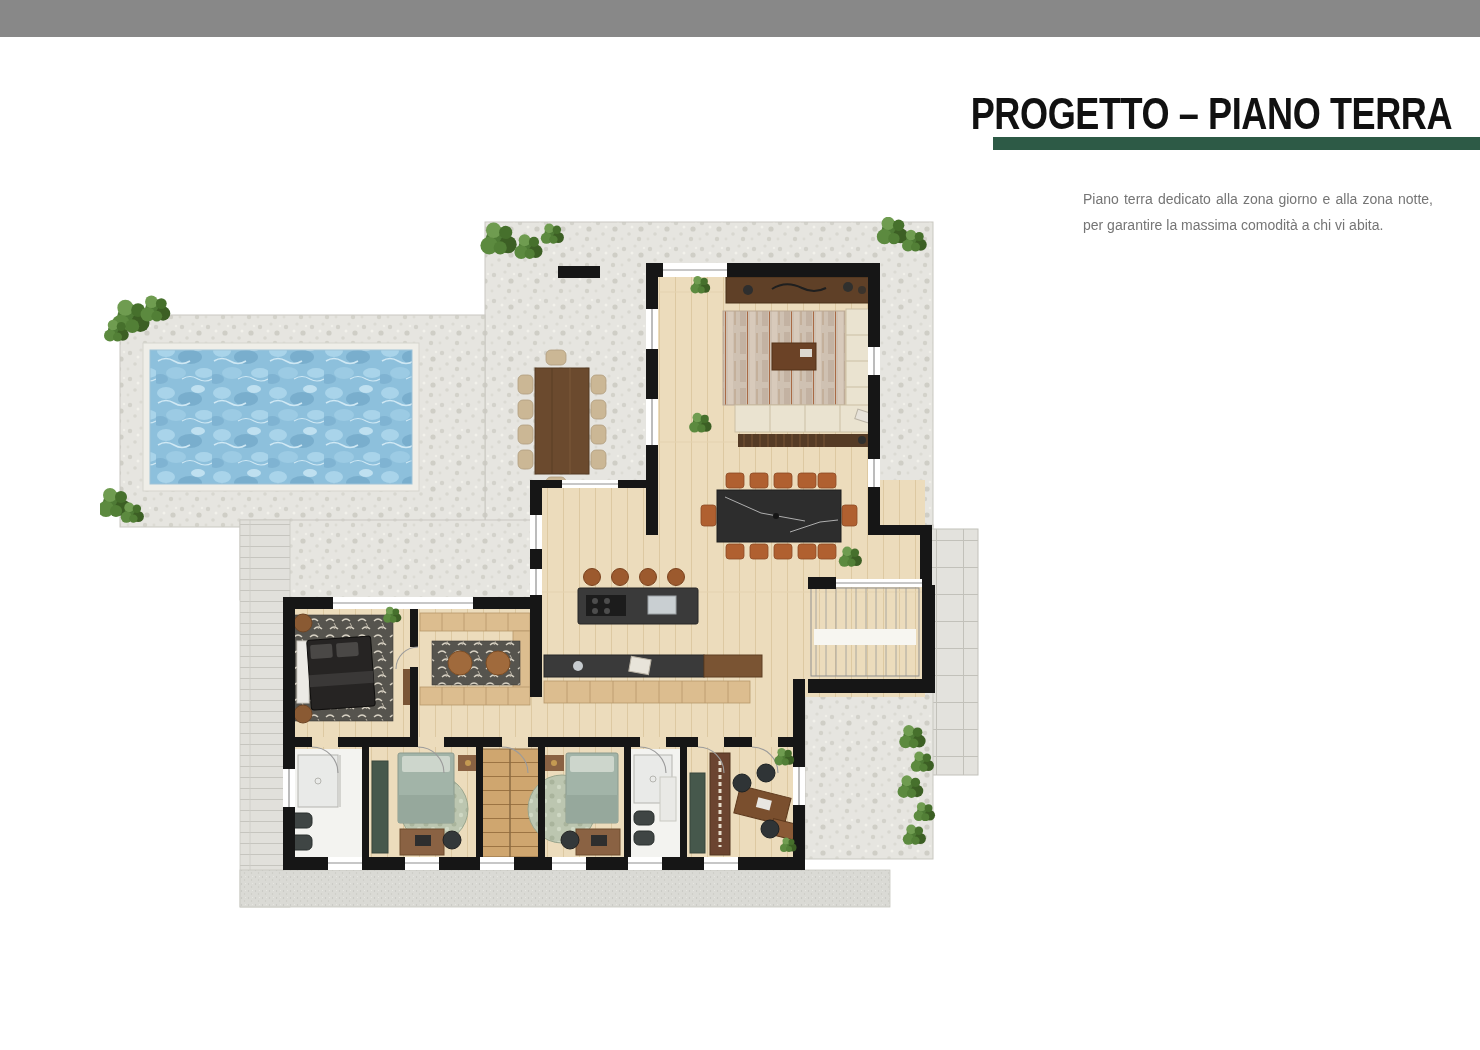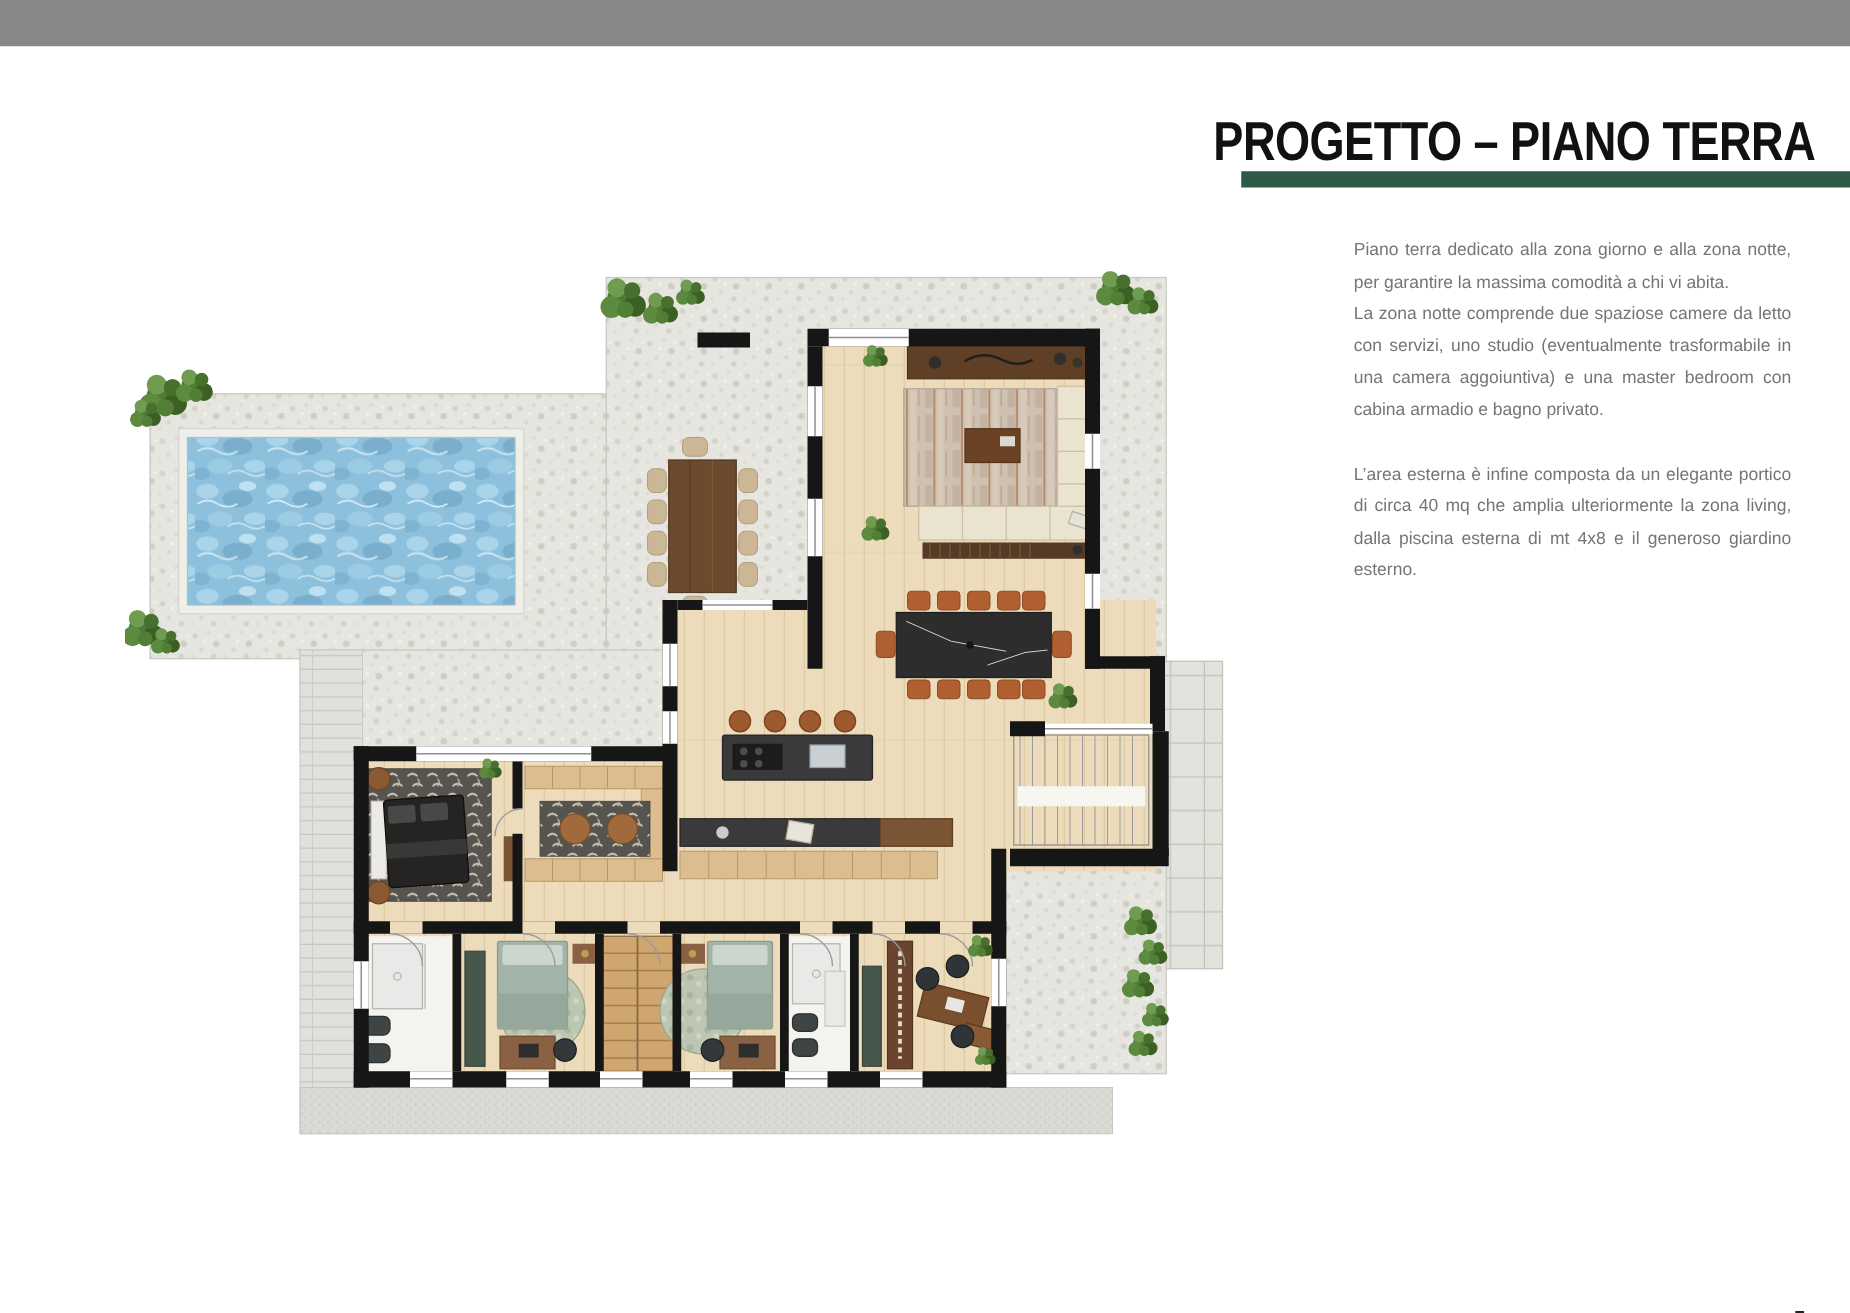--- a/index.html
+++ b/index.html
@@ -444,18 +444,16 @@
       <use href="#bushA" transform="translate(810,570) scale(0.78)"></use>
       <use href="#bushA" transform="translate(824,595) scale(0.65)"></use>
       <use href="#bushA" transform="translate(814,618) scale(0.7)"></use>
       <use href="#bushA" transform="translate(684,540) scale(0.6)"></use>
       <use href="#bushA" transform="translate(688,628) scale(0.5)"></use>
     </g>
   </svg>
 
   <div class="text-col">
     <p>Piano terra dedicato alla zona giorno e alla zona notte, per garantire la massima comodità a chi vi abita.</p>
-    <p>La zona notte comprende due spaziose camere da letto con servizi, uno studio (eventualmente trasformabile in una camera aggoiuntiva) e una master bedroom con cabina armadio e bagno privato.</p>
-    <p class="gap-before">L’area esterna è infine composta da un elegante portico di circa 40 mq che amplia ulteriormente la zona living, dalla piscina esterna di mt 4x8 e il generoso giardino esterno.</p>
   </div>
 
   <div class="page-number">7</div>
 </div>
 
 </body></html>

